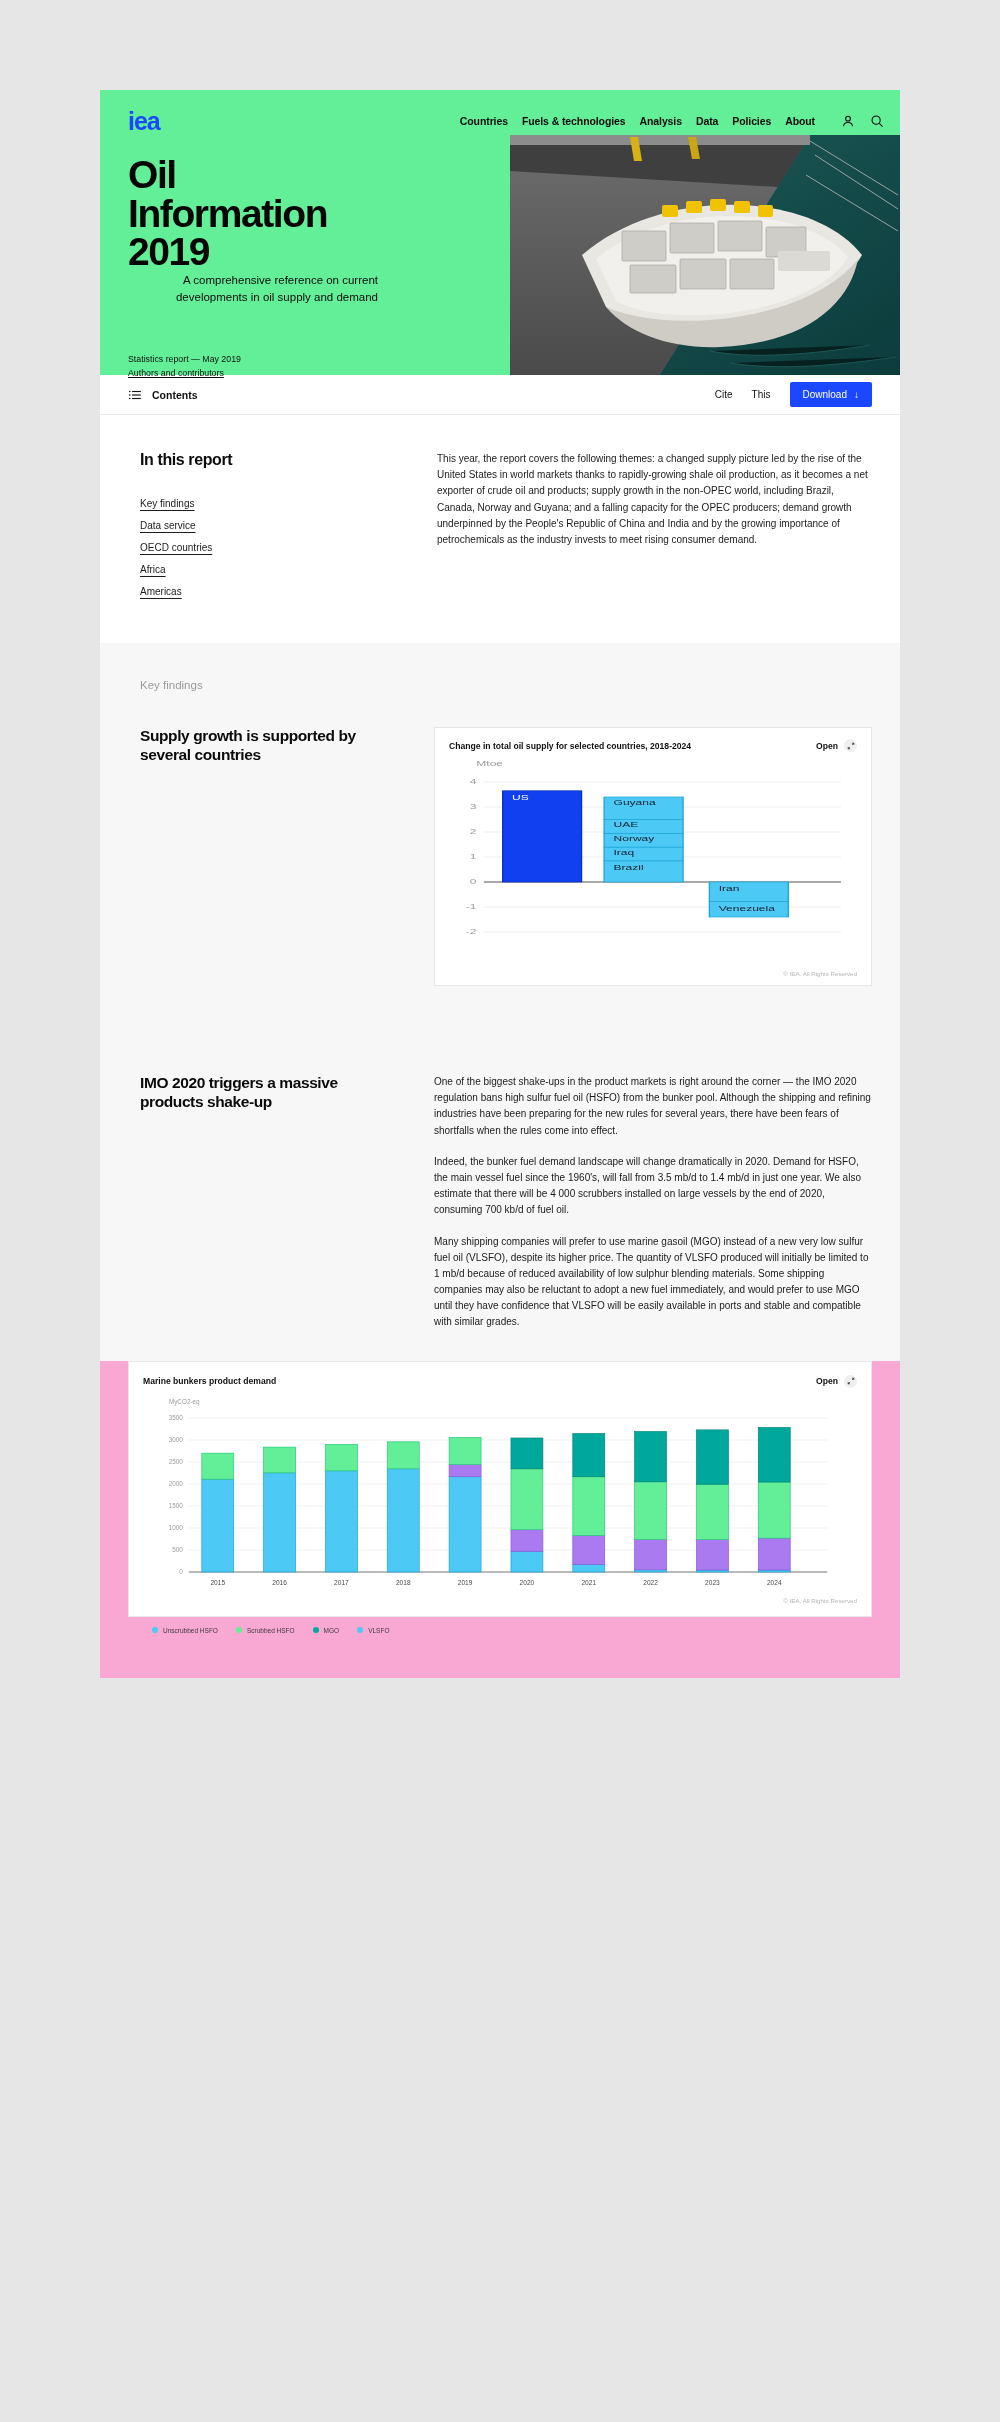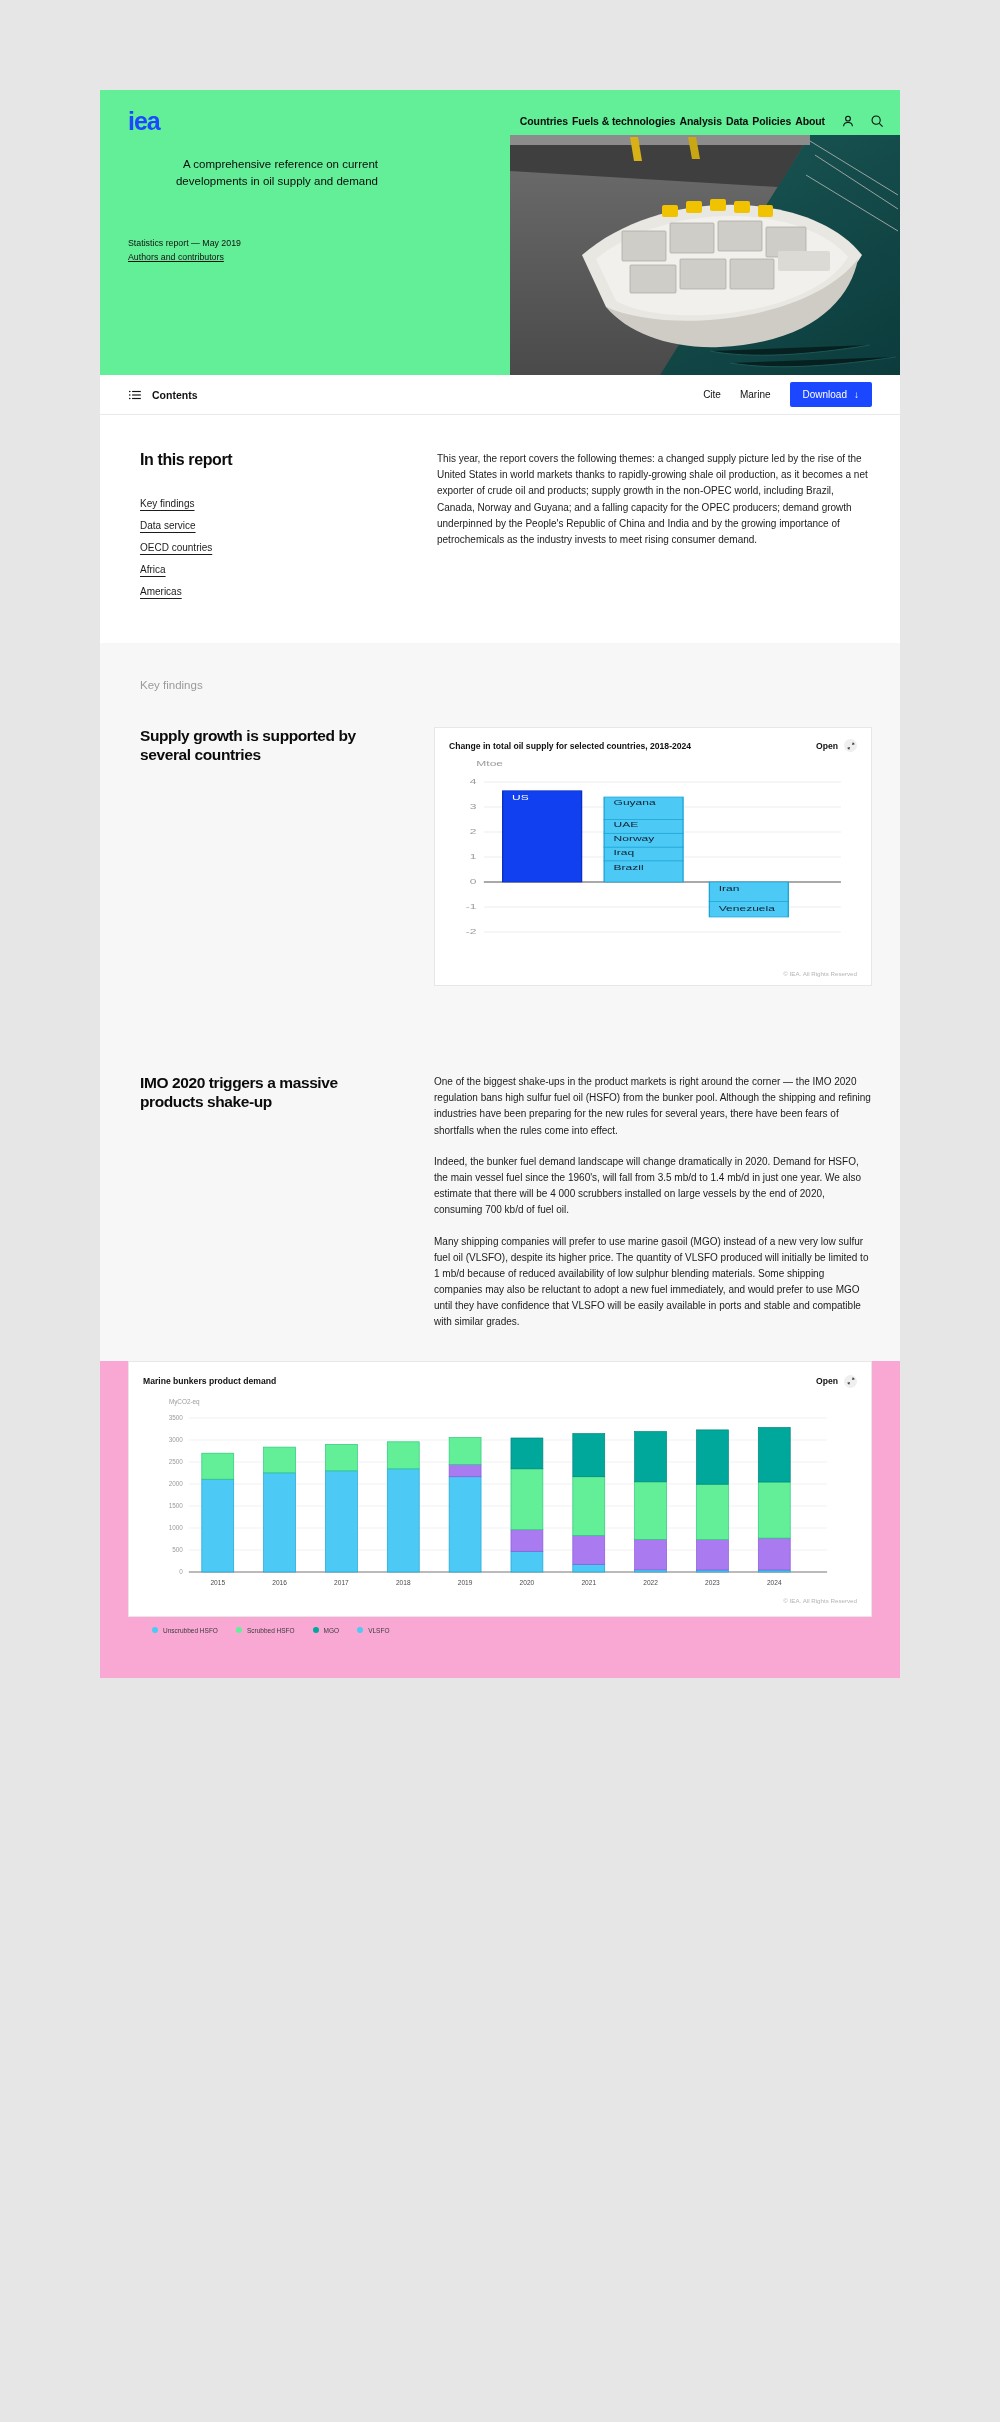--- a/index.html
+++ b/index.html
@@ -10,21 +10,21 @@
     -webkit-font-smoothing: antialiased;
   }
   .page { width: 1000px; min-height: 2422px; position: relative; }
   .sheet { position: absolute; left: 100px; top: 90px; width: 800px; background: #fff; }
 
   
   .hero { background: #62ef98; position: relative; height: 285px; }
   .navbar { display: flex; align-items: center; height: 48px; padding: 14px 16px 0 28px; }
   .logo { font-size: 25px; font-weight: 700; color: #1a47ff; letter-spacing: -1px; line-height: 1;
           font-family: "Liberation Sans", sans-serif; }
-  .nav { margin-left: auto; display: flex; align-items: center; gap: 4px; }
+  .nav { margin-left: auto; display: flex; align-items: center; gap: 14px; }
   .nav a { font-size: 10.5px; color: #0b0b0b; text-decoration: none; font-weight: 600; letter-spacing: -0.1px;}
   .nav-icons { display: flex; align-items: center; gap: 15px; margin-left: 12px; }
   .icn { width: 14px; height: 14px; display: block; }
 
   .hero-body { display: flex; }
   .hero-left { width: 345px; padding: 18px 0 0 28px; }
   .hero-title { font-size: 39px; line-height: 0.99; font-weight: 700; letter-spacing: -1.4px; color: #060606; }
   .hero-sub { font-size: 11.5px; line-height: 1.45; color: #0c0c0c; max-width: 250px; text-align: right; }
   .hero-meta { margin-top: 48px; font-size: 8.8px; line-height: 1.55; color: #111; }
   .hero-meta a { color: #111; text-decoration: underline; display: block; }
@@ -123,20 +123,25 @@
             <svg class="icn" viewBox="0 0 24 24" fill="none" stroke="#0b0b0b" stroke-width="1.8">
               <circle cx="10.5" cy="10.5" r="7"></circle>
                 <path d="M16 16l5.5 5.5"></path>
             </svg>
           </div>
         </nav>
       </div>
 
       <div class="hero-body">
         <div class="hero-left">
+          <h1 class="hero-title">
+            <span>Oil</span><br>
+            <span>Information</span><br>
+            <span>2019</span>
+          </h1>
           <p class="hero-sub">A comprehensive reference on current developments in oil supply and demand</p>
           <div class="hero-meta">
             <div>Statistics report — May 2019</div>
             <a href="#">Authors and contributors</a>
           </div>
         </div>
       </div>
 
       <div class="hero-img">
         <svg width="390" height="240" viewBox="0 0 390 240">
@@ -199,21 +204,21 @@
               <circle cx="3" cy="18" r="1.4"></circle>
           <rect x="7" y="5" width="15" height="2"></rect>
               <rect x="7" y="11" width="15" height="2"></rect>
               <rect x="7" y="17" width="15" height="2"></rect>
             </g>
         </svg>
         <span class="contents-label">Contents</span>
       </div>
       <div class="contents-right">
         <a class="linkbtn" href="#">Cite</a>
-        <a class="linkbtn" href="#">Marine</a>
+        <a class="linkbtn" href="#">This</a>
         <button class="dl-btn">
           <span>Download</span>
           <span>↓</span>
         </button>
       </div>
     </div>
 
     <div class="section">
       <div class="two-col">
         <div class="col-left">

